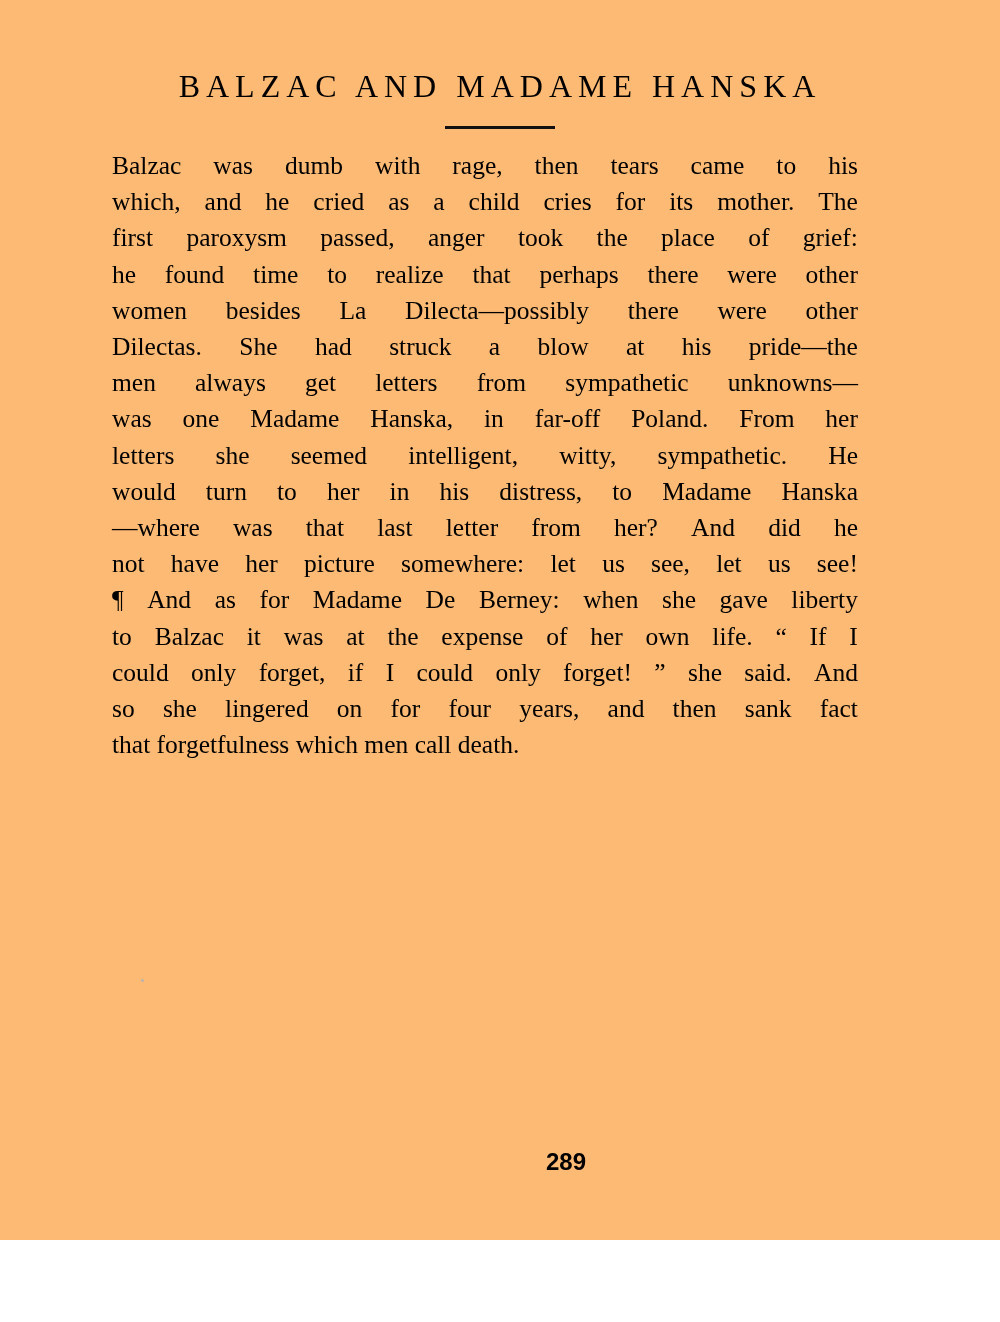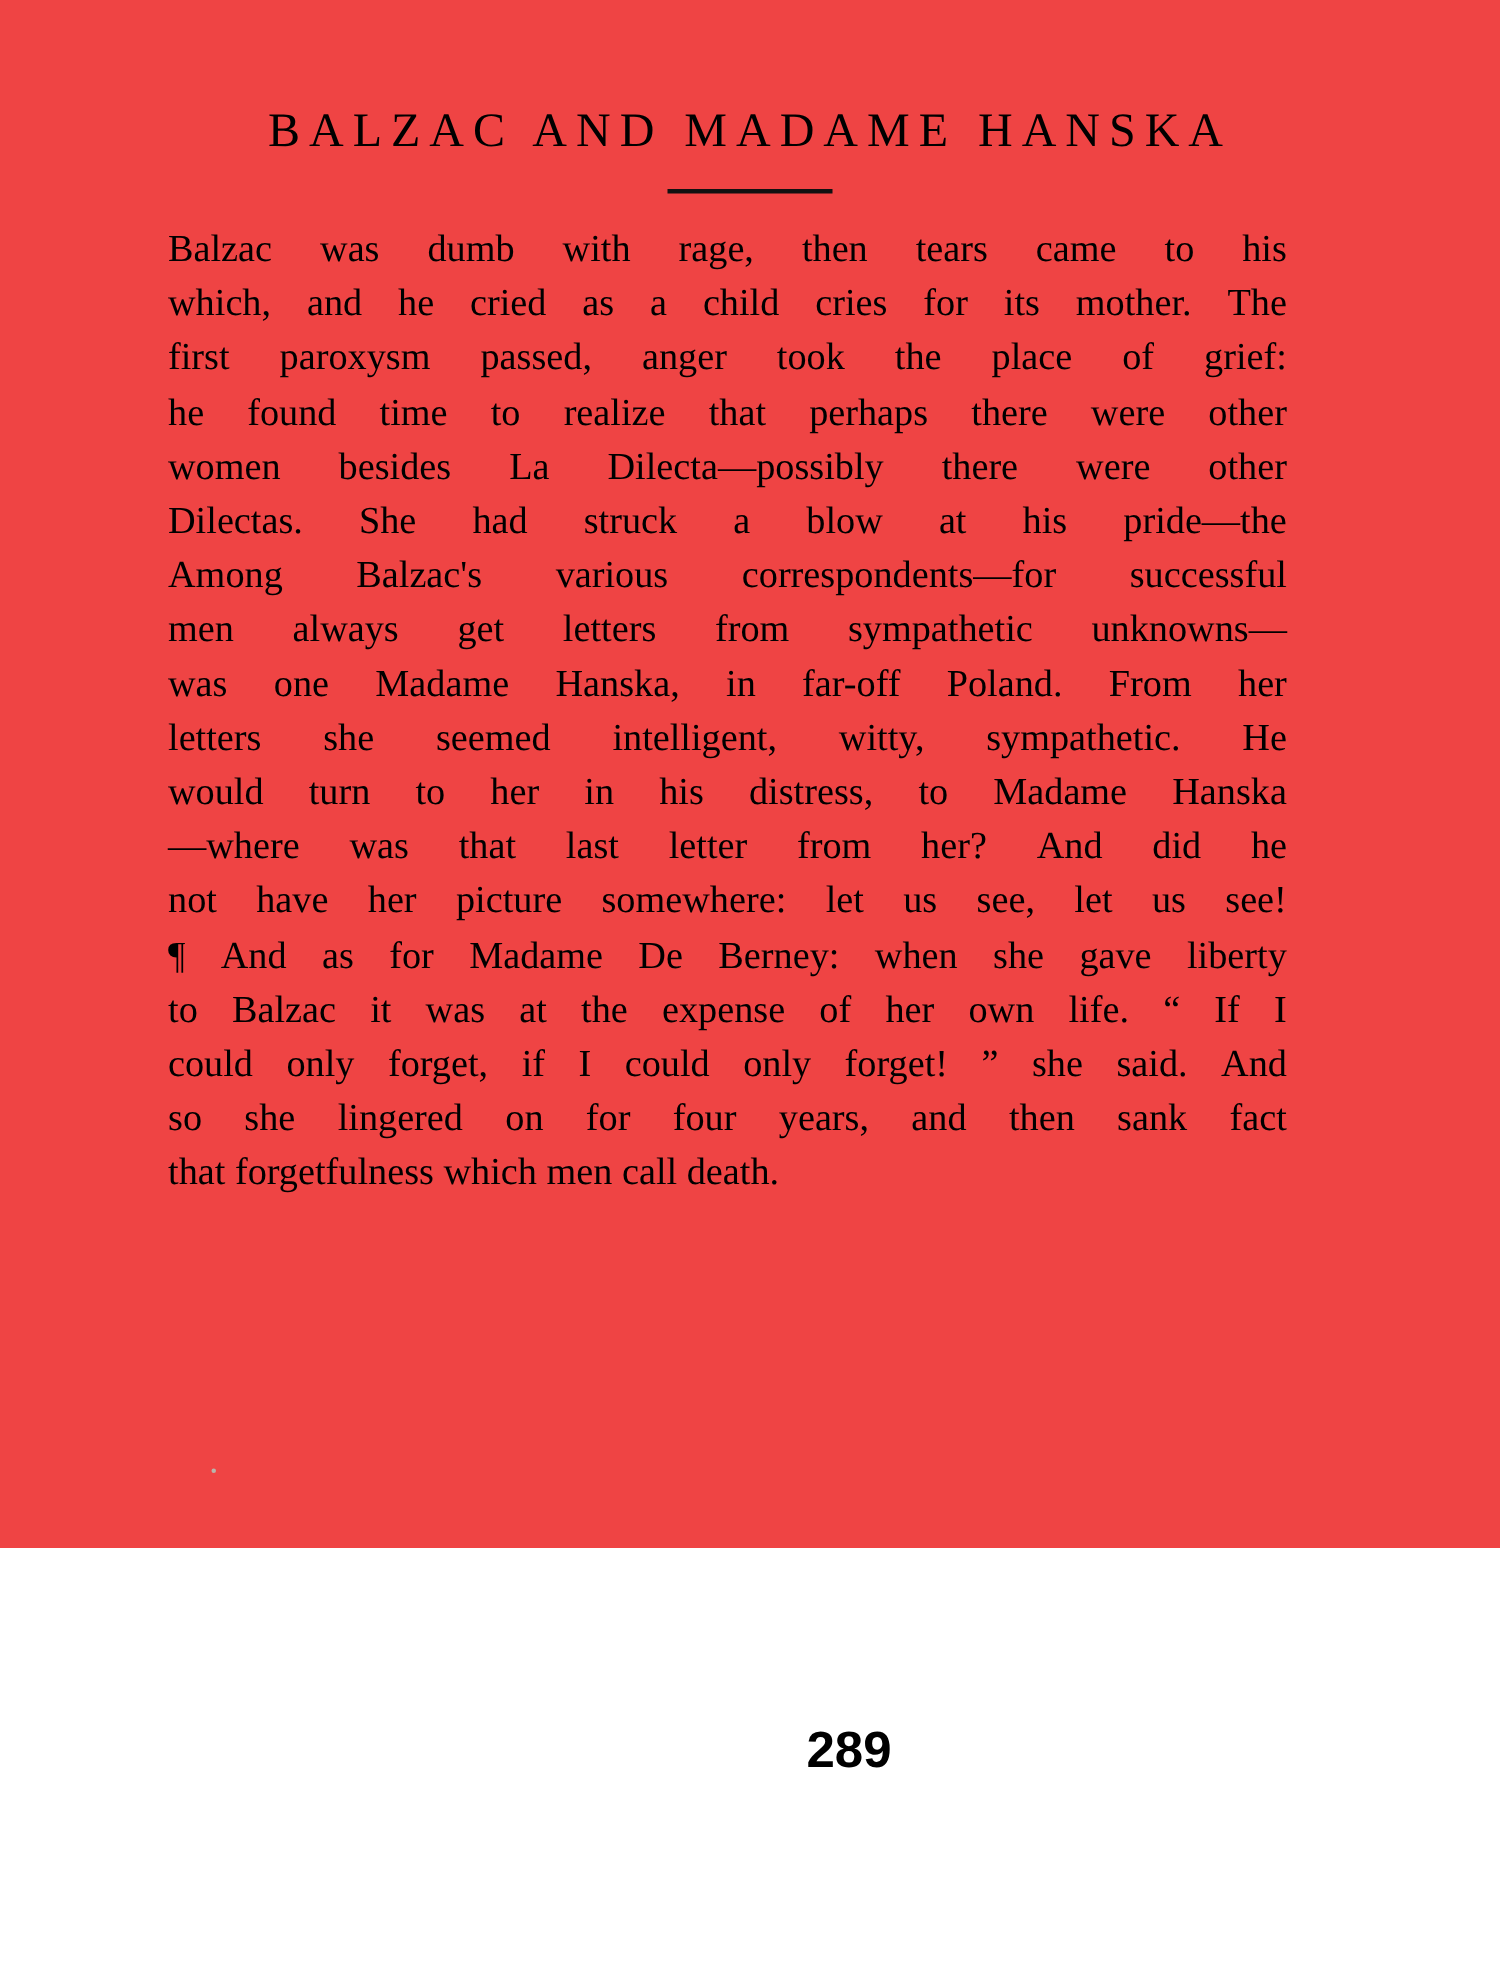--- a/index.html
+++ b/index.html
@@ -12,22 +12,22 @@
     height: 1322px;
     position: relative;
     font-family: "Liberation Serif", serif;
     color: #000000;
     overflow: hidden;
   }
   .page {
     position: absolute;
     left: 0; top: 0;
     width: 1000px;
-    height: 1032px;
-    background: #ef4444;
+    height: 1240px;
+    background: #fdba74;
   }
   .running-head {
     position: absolute;
     left: 0;
     top: 68px;
     width: 1000px;
     text-align: center;
     font-size: 32px;
     letter-spacing: 6px;
     font-weight: 500;
@@ -76,21 +76,21 @@
   .last {
     display: block;
     white-space: nowrap;
   }
   .folio {
     position: absolute;
     top: 1148px;
     left: 0;
     width: 1000px;
     text-align: center;
-    font-size: 34px;
+    font-size: 24px;
     font-weight: bold;
     font-family: "Liberation Sans", sans-serif;
   }
   .folio-inner {
     display: inline-block;
     margin-left: 132px;
   }
   .speck {
     position: absolute;
     left: 141px;
@@ -178,27 +178,20 @@
           <span>struck</span>
           <span>a</span>
           <span>blow</span>
           <span>at</span>
           <span>his</span>
           <span>pride—the</span>
         </span>
     </p>
 
     <p class="para">
-      <span class="line j">
-          <span>Among</span>
-          <span>Balzac's</span>
-          <span>various</span>
-          <span>correspondents—for</span>
-          <span>successful</span>
-        </span>
       <span class="line j">
           <span>men</span>
           <span>always</span>
           <span>get</span>
           <span>letters</span>
           <span>from</span>
           <span>sympathetic</span>
           <span>unknowns—</span>
         </span>
       <span class="line j">

